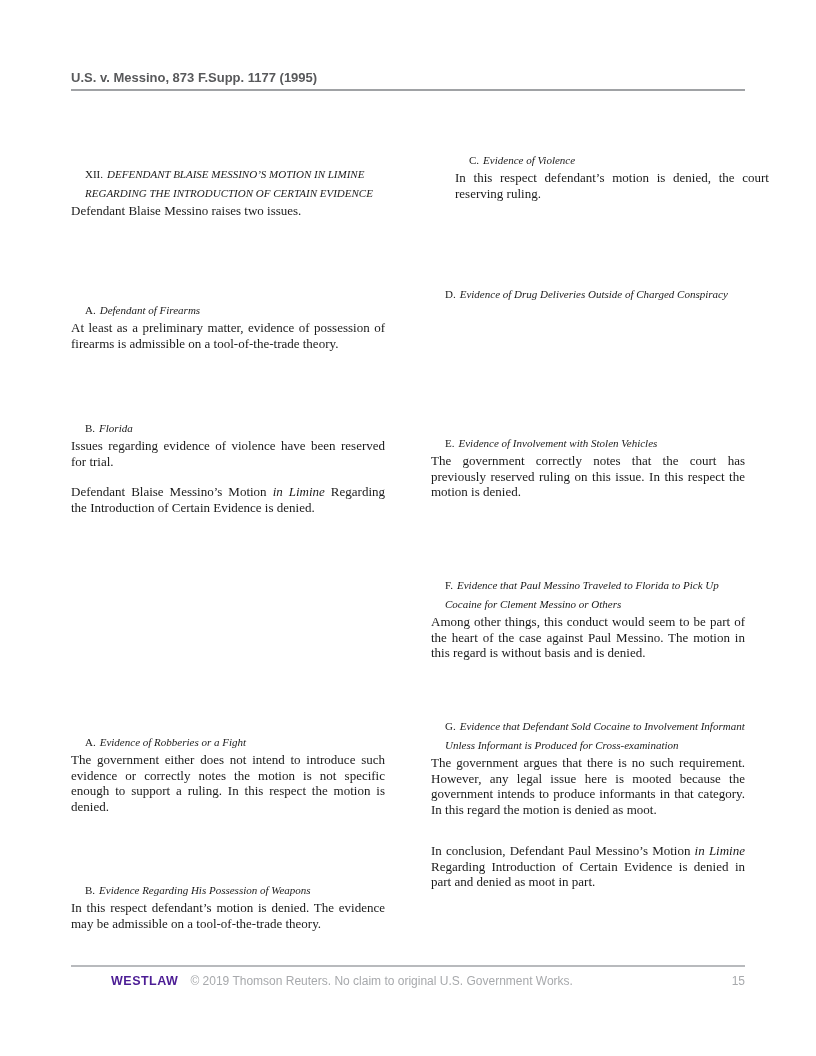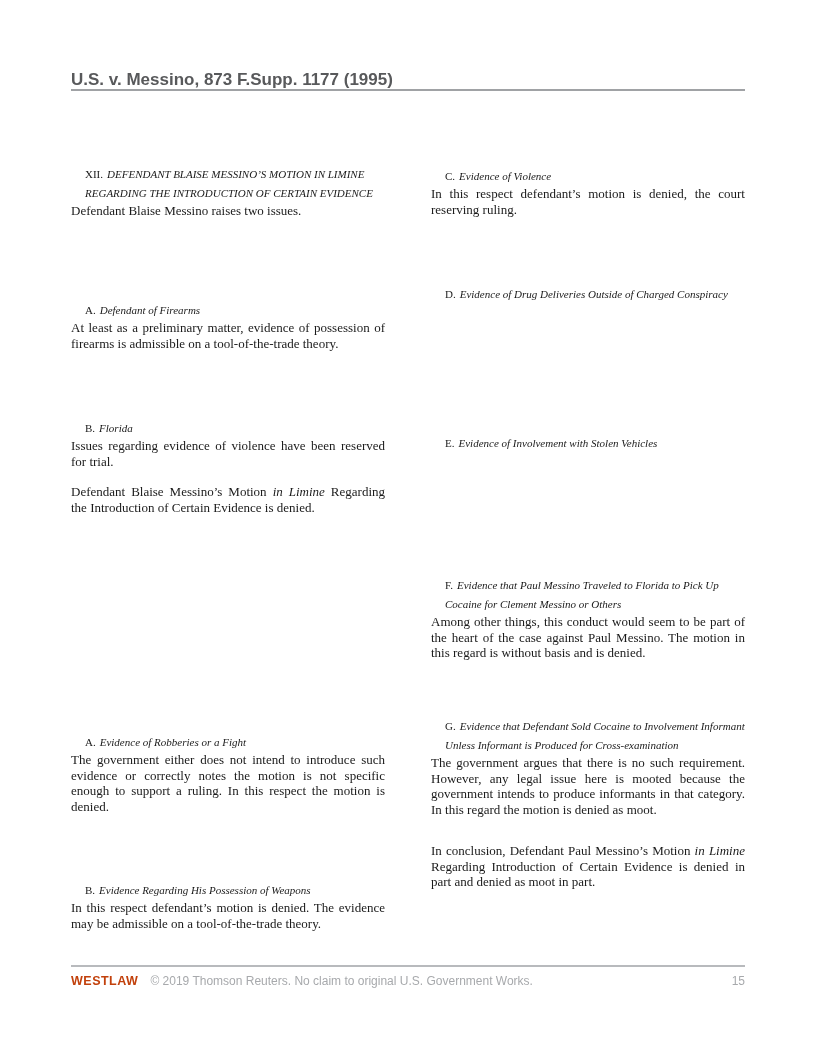--- a/index.html
+++ b/index.html
@@ -11,21 +11,21 @@
     overflow: hidden;
     font-family: "Liberation Serif", serif;
     color: #1a1a1a;
   }
 
   
   .case-citation {
     position: absolute;
     left: 71px; top: 70px; width: 674px;
     font-family: "Liberation Sans", sans-serif;
-    font-size: 17px; font-weight: bold;
+    font-size: 13px; font-weight: bold;
     color: #58595b;
   }
   .header-rule {
     position: absolute;
     left: 71px; top: 89px; width: 674px; height: 2px;
     background: #a0a2a5;
   }
 
   
   .blk { position: absolute; width: 314px; font-size: 13px; line-height: 15.5px; }
@@ -53,21 +53,21 @@
   }
   .footer-row {
     position: absolute;
     left: 71px; top: 974px; width: 674px;
     display: flex; align-items: baseline;
     font-family: "Liberation Sans", sans-serif;
     font-size: 12px; color: #a7a9ac;
   }
   .westlaw-brand {
     font-size: 12.5px; font-weight: bold; letter-spacing: 0.5px;
-    color: #c2410c; margin-right: 12px;
+    color: #4c1d95; margin-right: 12px; margin-left: 40px;
   }
   .page-num { margin-left: auto; }
 </style>
 </head>
 <body>
 
 <div class="page">
 
   <div class="case-citation">U.S. v. Messino, 873 F.Supp. 1177 (1995)</div>
   <div class="header-rule"></div>
@@ -92,31 +92,32 @@
   <div class="blk col-l" style="top:733px;">
     <h4 class="sec-head"><span class="sec-num">A.</span><span class="sec-title">Evidence of Robberies or a Fight</span></h4>
     <p class="body-p">The government either does not intend to introduce such evidence or correctly notes the motion is not specific enough to support a ruling. In this respect the motion is denied.</p>
   </div>
 
   <div class="blk col-l" style="top:881px;">
     <h4 class="sec-head"><span class="sec-num">B.</span><span class="sec-title">Evidence Regarding His Possession of Weapons</span></h4>
     <p class="body-p">In this respect defendant’s motion is denied. The evidence may be admissible on a tool-of-the-trade theory.</p>
   </div>
 
-  <div class="blk col-r" style="top:167px;">
+  <div class="blk col-r" style="top:151px;margin-left:24px;">
     <h4 class="sec-head"><span class="sec-num">C.</span><span class="sec-title">Evidence of Violence</span></h4>
     <p class="body-p">In this respect defendant’s motion is denied, the court reserving ruling.</p>
   </div>
 
   <div class="blk col-r" style="top:285px;">
     <h4 class="sec-head"><span class="sec-num">D.</span><span class="sec-title">Evidence of Drug Deliveries Outside of Charged Conspiracy</span></h4>
   </div>
 
   <div class="blk col-r" style="top:434px;">
     <h4 class="sec-head"><span class="sec-num">E.</span><span class="sec-title">Evidence of Involvement with Stolen Vehicles</span></h4>
+    <p class="body-p">The government correctly notes that the court has previously reserved ruling on this issue. In this respect the motion is denied.</p>
   </div>
 
   <div class="blk col-r" style="top:568px;margin-top:8px;">
     <h4 class="sec-head"><span class="sec-num">F.</span><span class="sec-title">Evidence that Paul Messino Traveled to Florida to Pick Up Cocaine for Clement Messino or Others</span></h4>
     <p class="body-p">Among other things, this conduct would seem to be part of the heart of the case against Paul Messino. The motion in this regard is without basis and is denied.</p>
   </div>
 
   <div class="blk col-r" style="top:717px;">
     <h4 class="sec-head"><span class="sec-num">G.</span><span class="sec-title">Evidence that Defendant Sold Cocaine to Involvement Informant Unless Informant is Produced for Cross-examination</span></h4>
     <p class="body-p">The government argues that there is no such requirement. However, any legal issue here is mooted because the government intends to produce informants in that category. In this regard the motion is denied as moot.</p>

